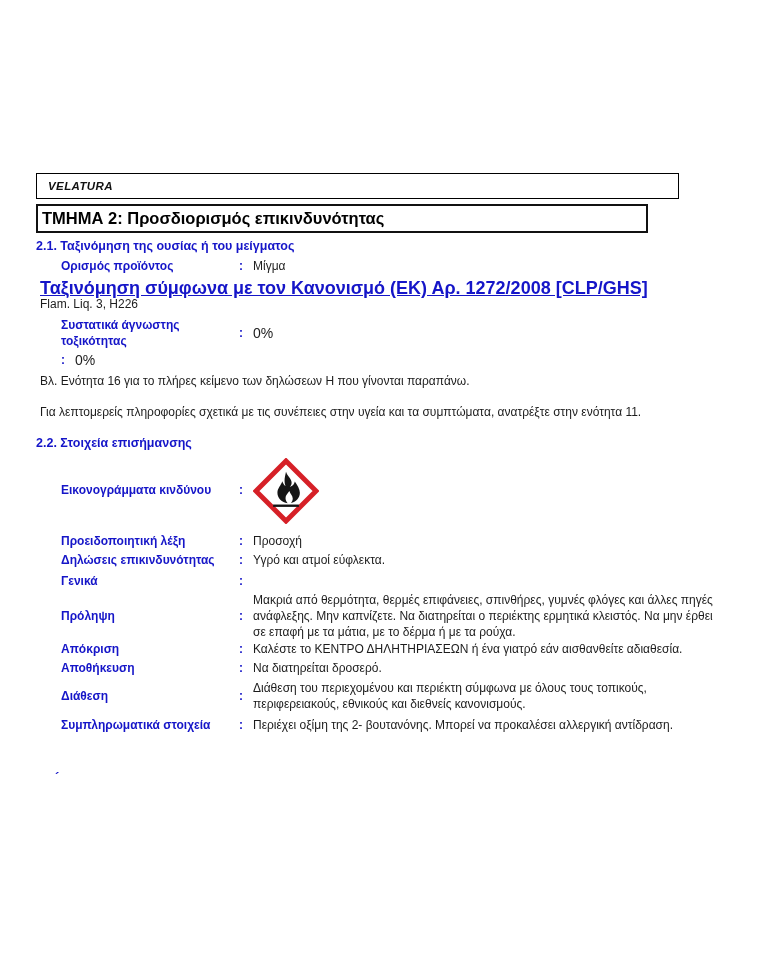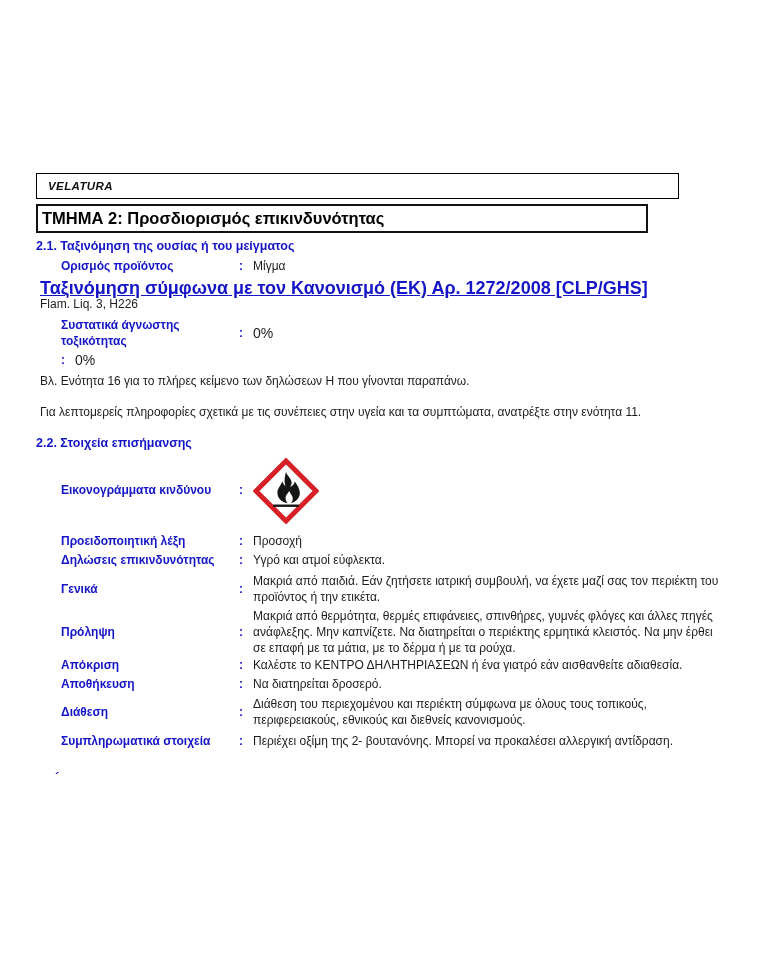--- a/index.html
+++ b/index.html
@@ -148,21 +148,20 @@
     <div class="row mt3">
       <span class="label">Δηλώσεις επικινδυνότητας</span>
       <span class="colon">:</span>
       <span class="value">Υγρό και ατμοί εύφλεκτα.</span>
     </div>
 
 
     <div class="row mt5">
       <span class="label">Γενικά</span>
       <span class="colon">:</span>
-      <span class="value">Μακριά από παιδιά.  Εάν ζητήσετε ιατρική συμβουλή, να έχετε μαζί σας τον περιέκτη του προϊόντος ή την ετικέτα.</span>
     </div>
 
     <div class="row mt3">
       <span class="label">Πρόληψη</span>
       <span class="colon">:</span>
       <span class="value">Μακριά από θερμότητα, θερμές επιφάνειες, σπινθήρες, γυμνές φλόγες και άλλες πηγές ανάφλεξης. Μην καπνίζετε.  Να διατηρείται ο περιέκτης ερμητικά κλειστός.  Να μην έρθει σε επαφή με τα μάτια, με το δέρμα ή με τα ρούχα.</span>
     </div>
 
     <div class="row mt1">
       <span class="label">Απόκριση</span>

